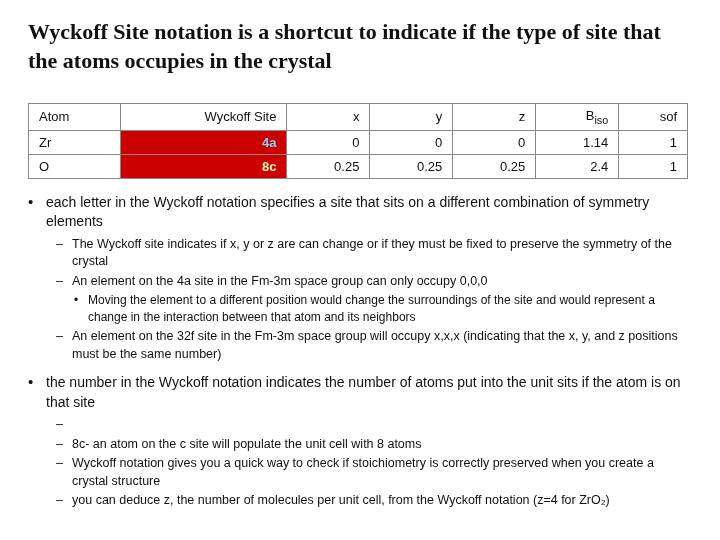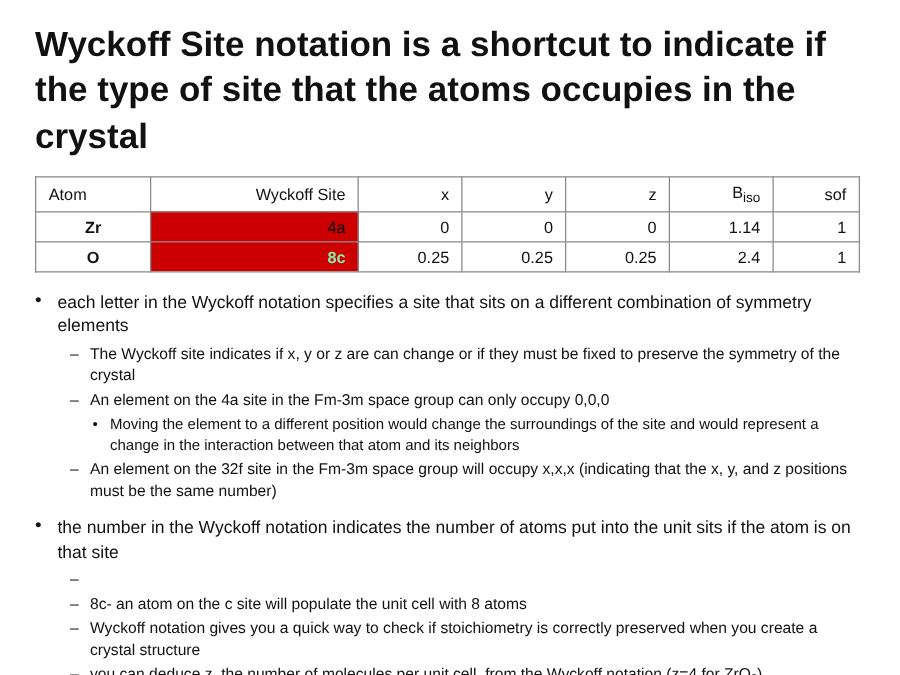--- a/index.html
+++ b/index.html
@@ -6,57 +6,56 @@
     body {
       font-family: Arial, sans-serif;
       background: #fff;
       width: 720px;
       min-height: 540px;
       padding: 18px 28px 18px 28px;
       font-size: 13px;
       color: #111;
     }
     h1 {
-      font-size: 28px;
+      font-size: 22px;
       font-weight: bold;
-      margin-bottom: 14px;
+      margin-bottom: 28px;
       line-height: 1.3;
-      font-family: Liberation Sans, sans-serif;
+      font-family: Liberation Serif, serif;
     }
     table {
       border-collapse: collapse;
       margin-bottom: 14px;
       width: 100%;
       max-width: 660px;
     }
     table th, table td {
       border: 1px solid #888;
       padding: 4px 10px;
       text-align: right;
       font-size: 13px;
     }
     table thead tr th:first-child {
       text-align: left;
     }
     table tbody tr td:first-child {
-      text-align: center;
-      font-weight: bold;
+      text-align: left;
     }
     .header-row th {
       background: #fff;
       font-weight: normal;
     }
     .row-zr td:nth-child(2) {
       background: #cc0000;
-      color: #000000;
-      font-weight: normal;
+      color: #7dd3fc;
+      font-weight: bold;
     }
     .row-o td:nth-child(2) {
       background: #cc0000;
-      color: #86efac;
+      color: #fef9c3;
       font-weight: bold;
     }
     .bullet-section {
       margin-bottom: 10px;
     }
     .bullet-main {
       display: flex;
       align-items: flex-start;
       margin-bottom: 4px;
     }

